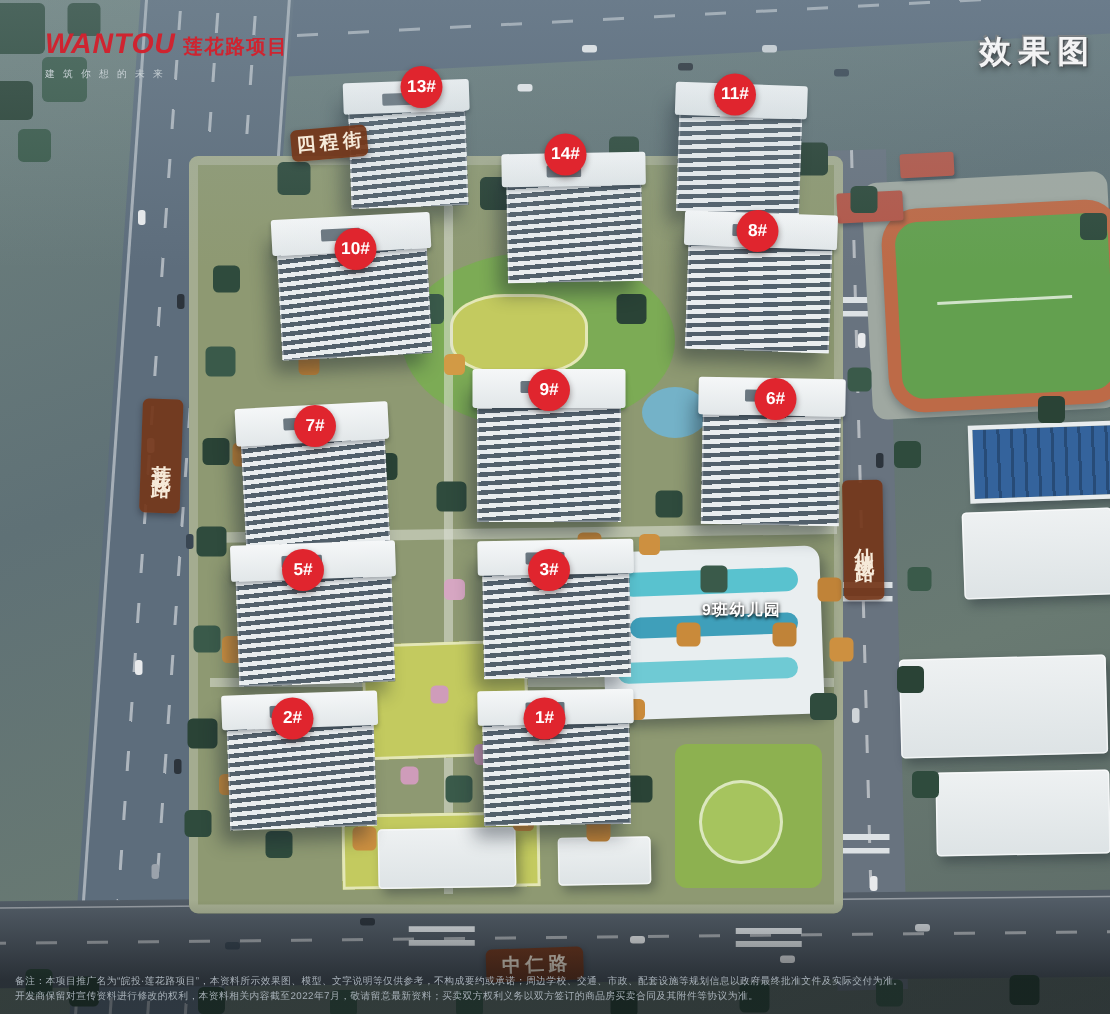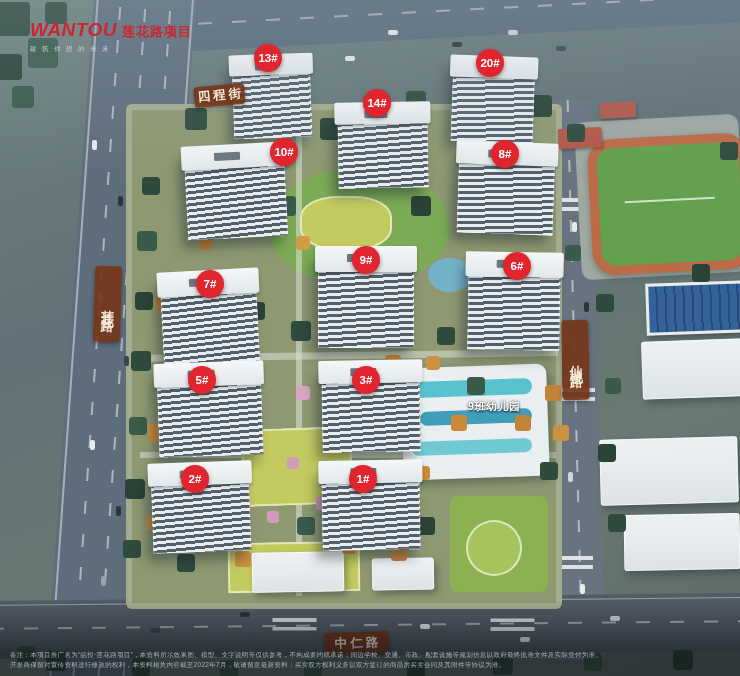--- a/index.html
+++ b/index.html
@@ -180,40 +180,41 @@
   <div class="tower" style="left:322px;top:466px;width:98px;height:84px;transform:rotate(-1deg);"></div>
 
   <div class="badge" style="left:349px;top:465px;">1#</div>
   <div class="badge" style="left:181px;top:465px;">2#</div>
   <div class="badge" style="left:352px;top:366px;">3#</div>
   <div class="badge" style="left:188px;top:366px;">5#</div>
   <div class="badge" style="left:503px;top:252px;">6#</div>
   <div class="badge" style="left:196px;top:270px;">7#</div>
   <div class="badge" style="left:491px;top:140px;">8#</div>
   <div class="badge" style="left:352px;top:246px;">9#</div>
-  <div class="badge" style="left:223px;top:138px;margin-left:47px;">10#</div>
-  <div class="badge" style="left:476px;top:49px;">20#</div>
+  <div class="badge" style="left:223px;top:152px;">10#</div>
+  <div class="badge" style="left:476px;top:49px;">11#</div>
   <div class="badge" style="left:363px;top:89px;">14#</div>
-  <div class="badge" style="left:254px;top:44px;">13#</div>
+  <div class="badge" style="left:267px;top:44px;">13#</div>
 
   <div class="banner h" style="left:194px;top:85px;width:48px;height:21px;transform:rotate(-5deg);">四程街</div>
   <div class="banner v" style="left:94px;top:266px;width:27px;height:72px;transform:rotate(2deg);">莲花路</div>
   <div class="banner v" style="left:562px;top:320px;width:27px;height:76px;transform:rotate(-1deg);">仙桃路</div>
   <div class="banner h" style="left:324px;top:632px;width:62px;height:22px;transform:rotate(-2deg);">中仁路</div>
 
   <div class="kg-label">9班幼儿园</div>
 
   <div class="logo">
     <div class="logo-row">
       <span class="logo-en">WANTOU</span>
       <span class="logo-cn">莲花路项目</span>
     </div>
     <div class="logo-tag">建筑你想的未来</div>
   </div>
 
+  <div class="watermark">效果图</div>
 
   <div class="abs haze"></div>
   <div class="abs bottom-shade"></div>
   <div class="disclaimer">
     <div>备注：本项目推广名为“皖投·莲花路项目”，本资料所示效果图、模型、文字说明等仅供参考，不构成要约或承诺；周边学校、交通、市政、配套设施等规划信息以政府最终批准文件及实际交付为准。</div>
     <div>开发商保留对宣传资料进行修改的权利，本资料相关内容截至2022年7月，敬请留意最新资料；买卖双方权利义务以双方签订的商品房买卖合同及其附件等协议为准。</div>
   </div>
 
 </div>
 

